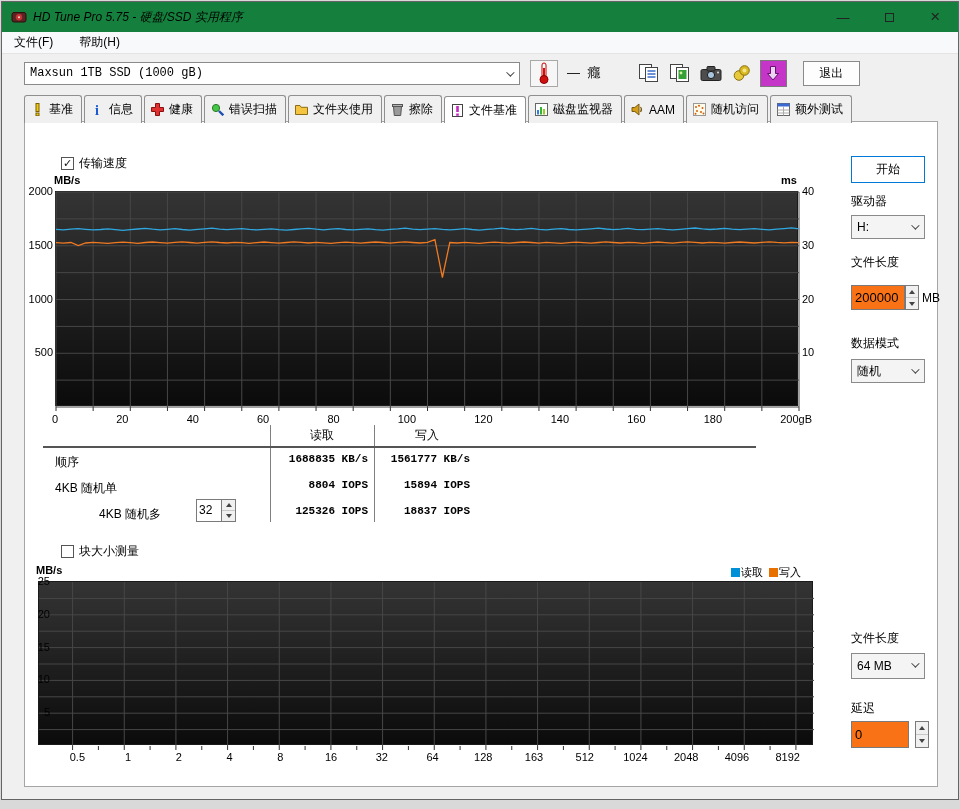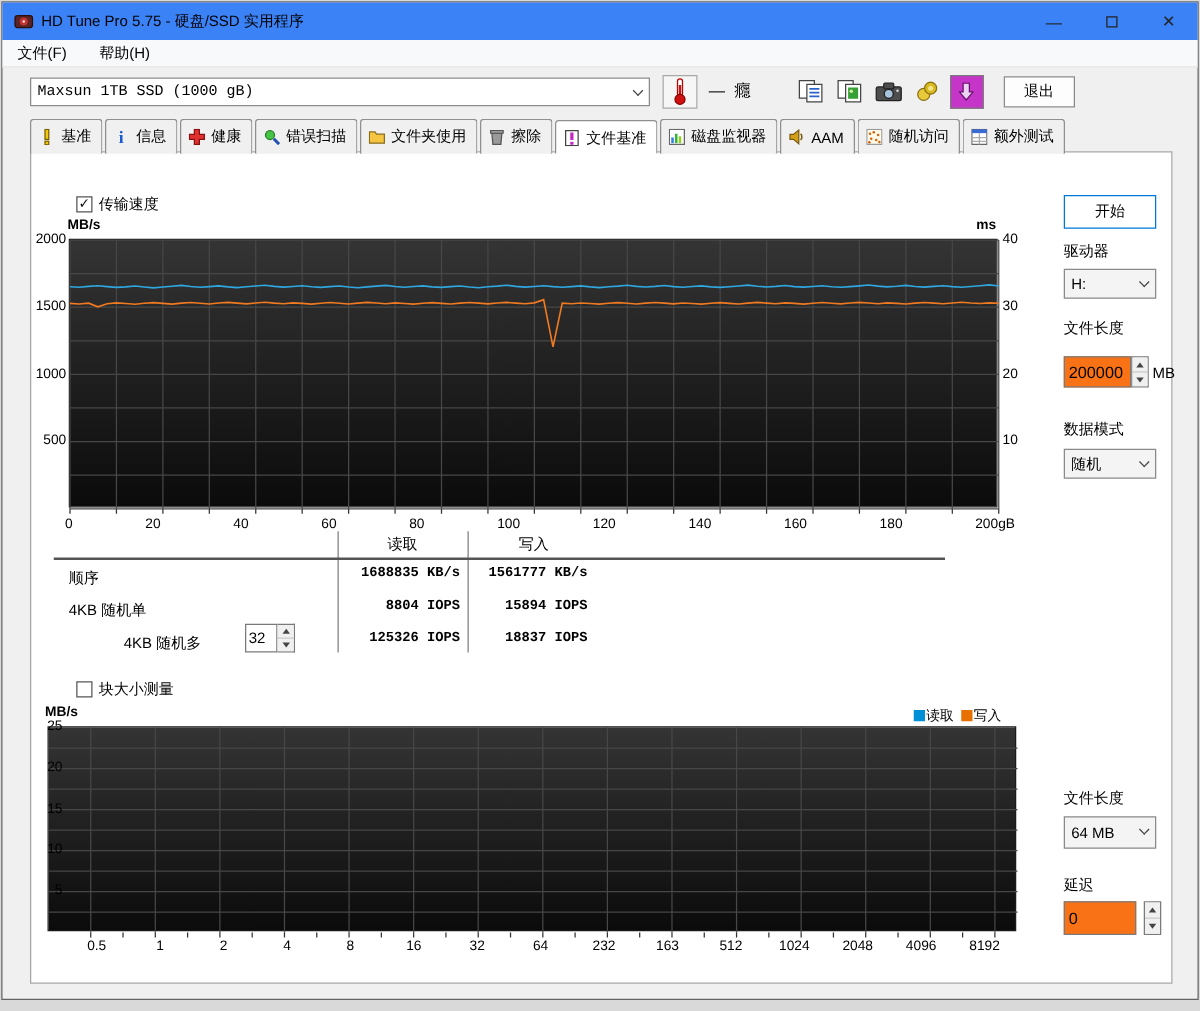--- a/index.html
+++ b/index.html
@@ -1,20 +1,20 @@
 <!DOCTYPE html>
 <html><head>
 <meta charset="utf-8">
 <style>
   * { box-sizing: border-box; margin:0; padding:0; }
   body { background:#d9d9d9; font-family:"Liberation Sans", sans-serif; width:960px; height:809px; overflow:hidden; }
   .window { position:relative; width:958px; height:799px; margin:1px; border:1px solid #646464; background:#f0f0f0; }
 
   
-  .titlebar { height:30px; background:#3b82f6; display:flex; align-items:center; }
+  .titlebar { height:30px; background:#15803d; display:flex; align-items:center;font-style:italic; }
   .titlebar .appicon { margin:0 6px 0 9px; display:flex; }
   .titlebar .title { font-size:12px; color:#000; }
   .caption-btns { margin-left:auto; display:flex; height:30px; }
   .caption-btn { width:46px; height:30px; display:flex; align-items:center; justify-content:center; font-size:13px; color:#222; }
   .maxbox { width:9px; height:9px; border:1px solid #222; }
 
   
   .menubar { height:22px; background:#f7f9fb; border-bottom:1px solid #e3e3e3; display:flex; align-items:center; gap:26px; padding-left:12px; font-size:12px; }
 
   
@@ -455,21 +455,21 @@
       </div>
     <div class="xrow2" id="c2-x" style="left:13px; top:629px; width:775px; padding-left:14px;">
         <span>0.5</span>
         <span>1</span>
         <span>2</span>
         <span>4</span>
         <span>8</span>
         <span>16</span>
         <span>32</span>
         <span>64</span>
-        <span>232</span>
+        <span>128</span>
         <span>163</span>
         <span>512</span>
         <span>1024</span>
         <span>2048</span>
         <span>4096</span>
         <span>8192</span>
       </div>
 
     <div class="start-btn" style="left:826px; top:34px;">开始</div>
 

